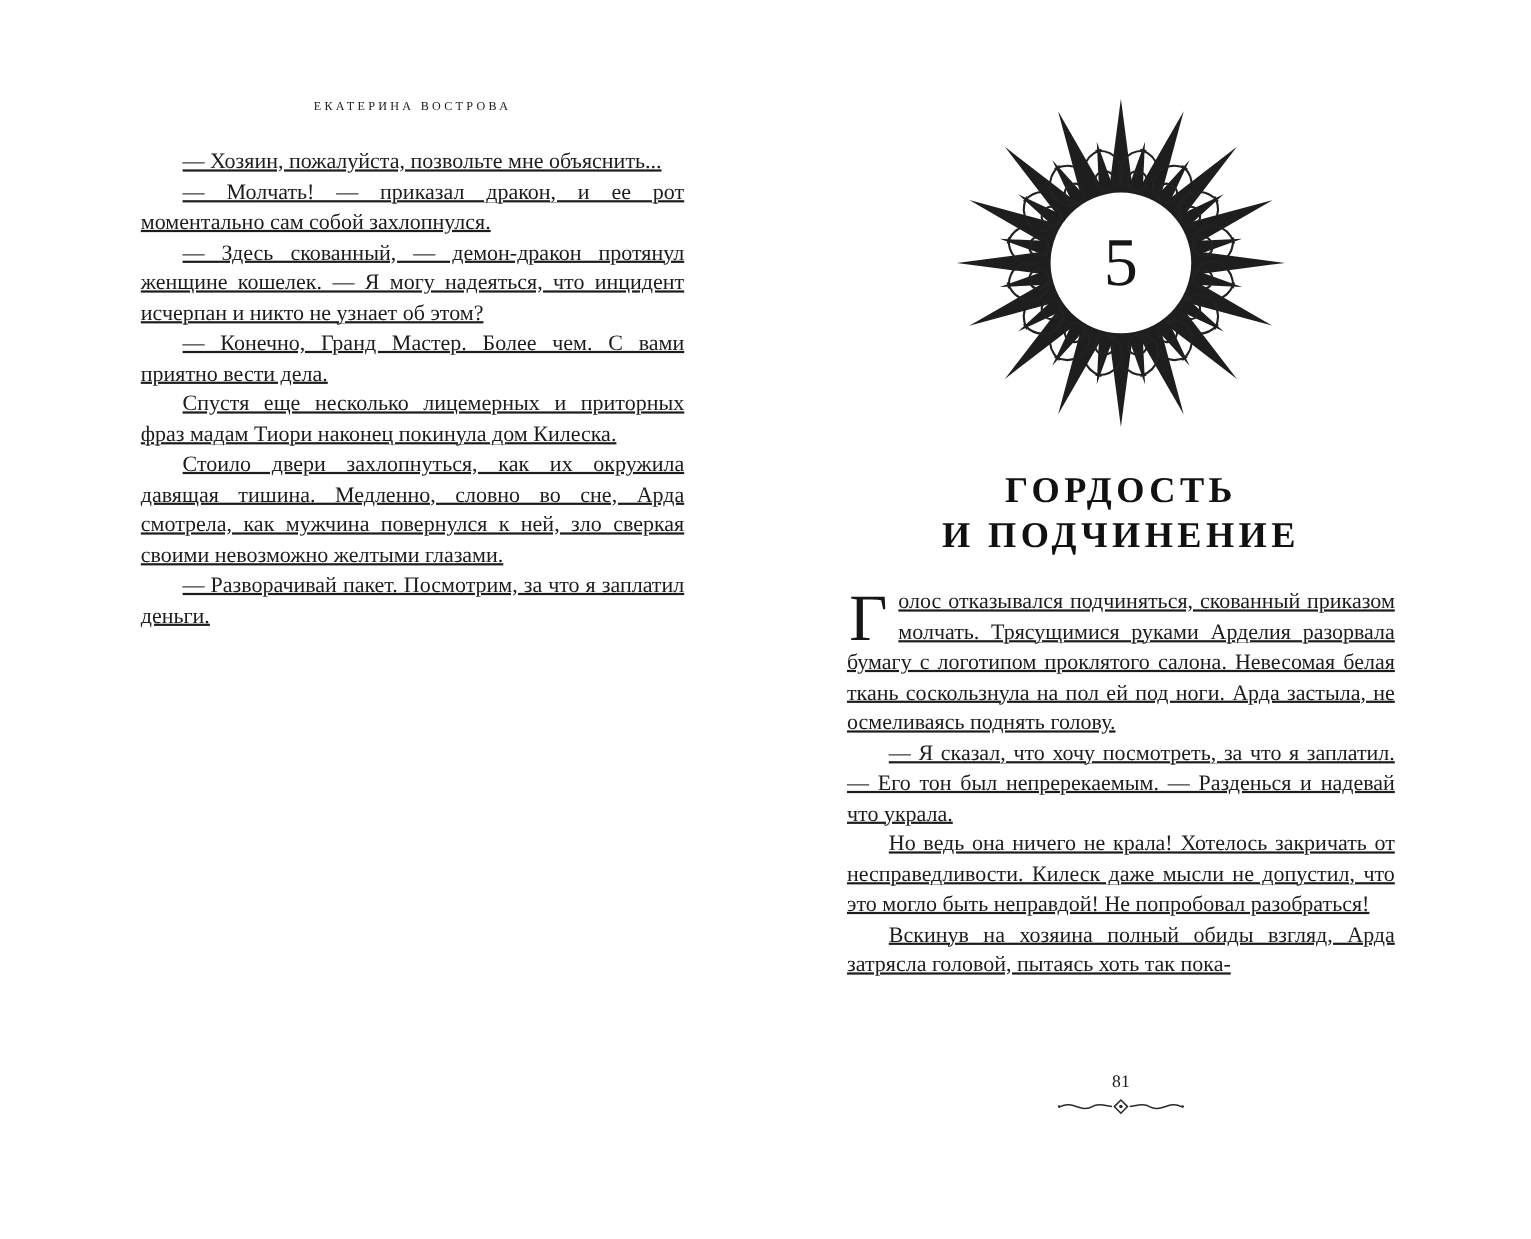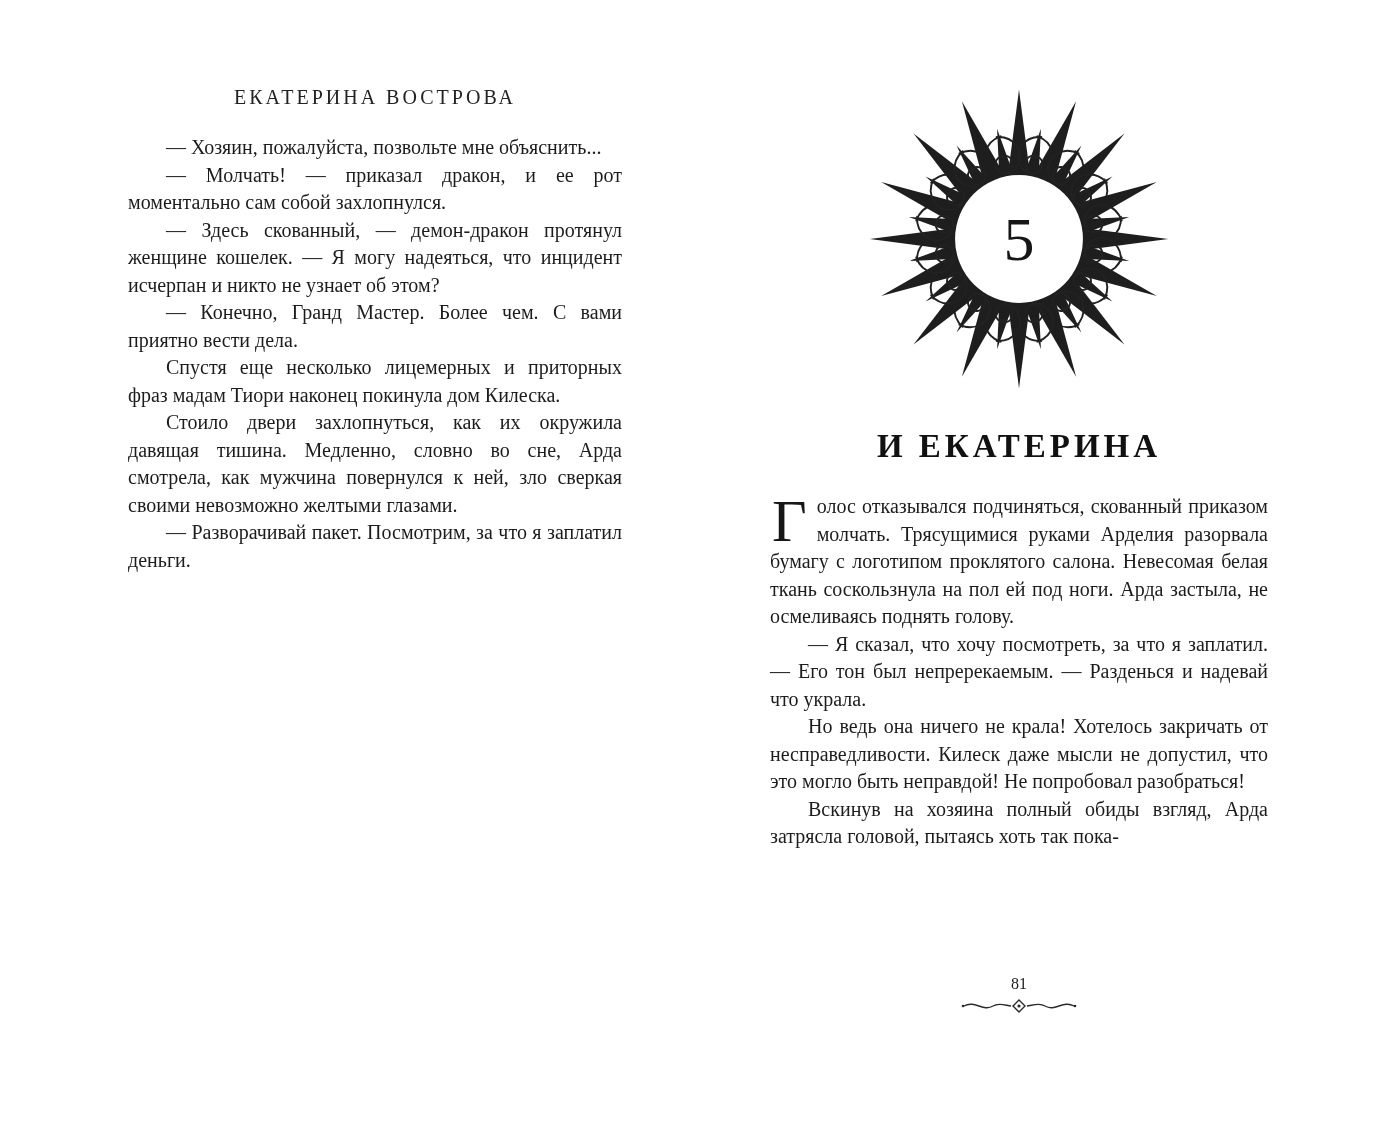--- a/index.html
+++ b/index.html
@@ -11,34 +11,35 @@
     overflow: hidden;
     font-family: "Liberation Serif", serif;
     color: #1c1c1c;
   }
   .page { position: absolute; }
   .page.left  { left: 128px; top: 88px;  width: 494px; }
   .page.right { left: 770px; top: 84px;  width: 498px; }
 
   .running-header {
     text-align: center;
-    font-size: 20px;
+    font-size: 11px;
     letter-spacing: 3px;
     line-height: 18px;
     margin-bottom: 28px;
     color: #222;
   }
 
   .body-text p {
     margin: 0;
     font-size: 20px;
     line-height: 27.5px;
     text-align: justify;
     text-indent: 38px;
     hyphens: auto;
+    text-decoration: underline;
   }
 
   
   .ornament-wrap {
     position: relative;
     width: 310px;
     height: 310px;
     margin: 0 auto;
   }
   .ornament-wrap svg { display: block; }
@@ -134,21 +135,22 @@
         <use href="#seg" transform="rotate(270 160 160)"></use>
         <use href="#seg" transform="rotate(292.5 160 160)"></use>
         <use href="#seg" transform="rotate(315 160 160)"></use>
         <use href="#seg" transform="rotate(337.5 160 160)"></use>
         <circle cx="160" cy="160" r="66" fill="#ffffff"></circle>
       </svg>
       <div class="chapter-number">5</div>
     </div>
 
     <h1 class="chapter-title">
-      <span class="line">И ЕКАТЕРИНА</span>
+      <span class="line">ГОРДОСТЬ</span>
+      <span class="line">И ПОДЧИНЕНИЕ</span>
     </h1>
 
     <div class="body-text">
       <p class="first">
         <span class="dropcap">Г</span>
         <span>олос отказывался подчиняться, скованный приказом молчать. Трясущимися руками Арделия разорвала бумагу с логотипом проклятого салона. Невесомая белая ткань соскользнула на пол ей под ноги. Арда застыла, не осмеливаясь поднять голову.</span>
       </p>
       <p>— Я сказал, что хочу посмотреть, за что я заплатил. — Его тон был непререкаемым. — Разденься и надевай что украла.</p>
       <p>Но ведь она ничего не крала! Хотелось закричать от несправедливости. Килеск даже мысли не допустил, что это могло быть неправдой! Не попробовал разобраться!</p>
       <p>Вскинув на хозяина полный обиды взгляд, Арда затрясла головой, пытаясь хоть так пока-</p>

